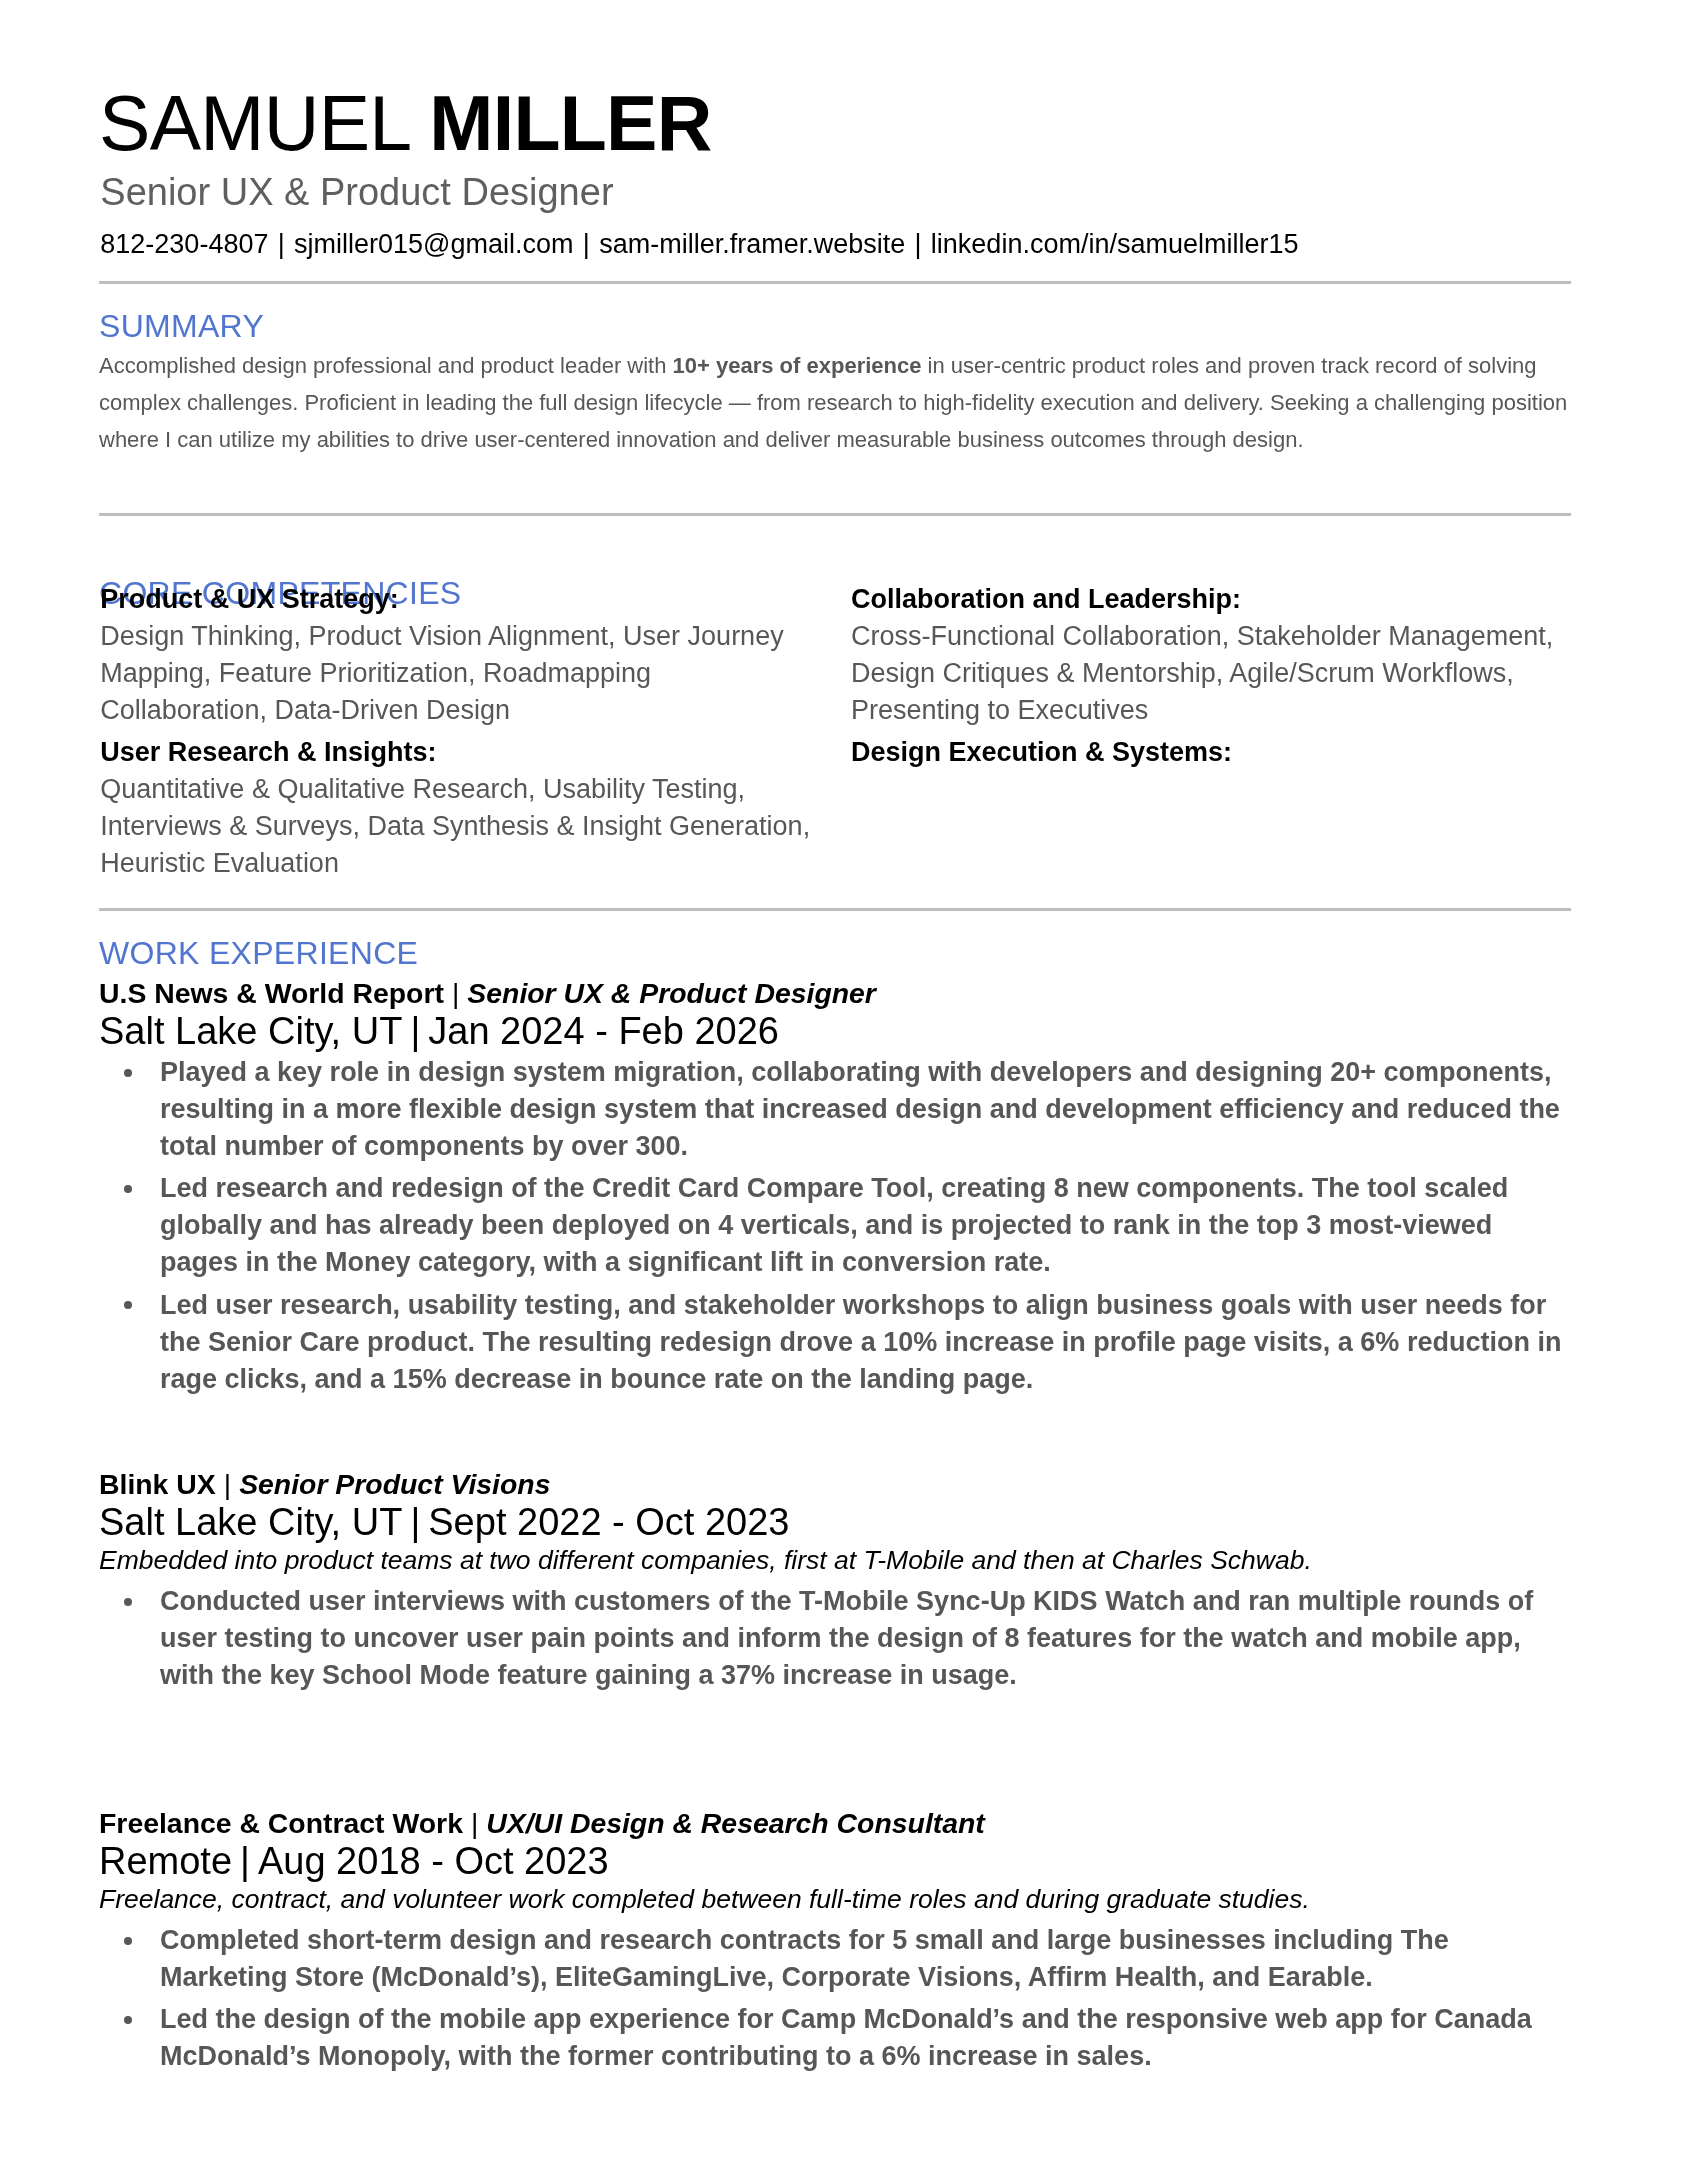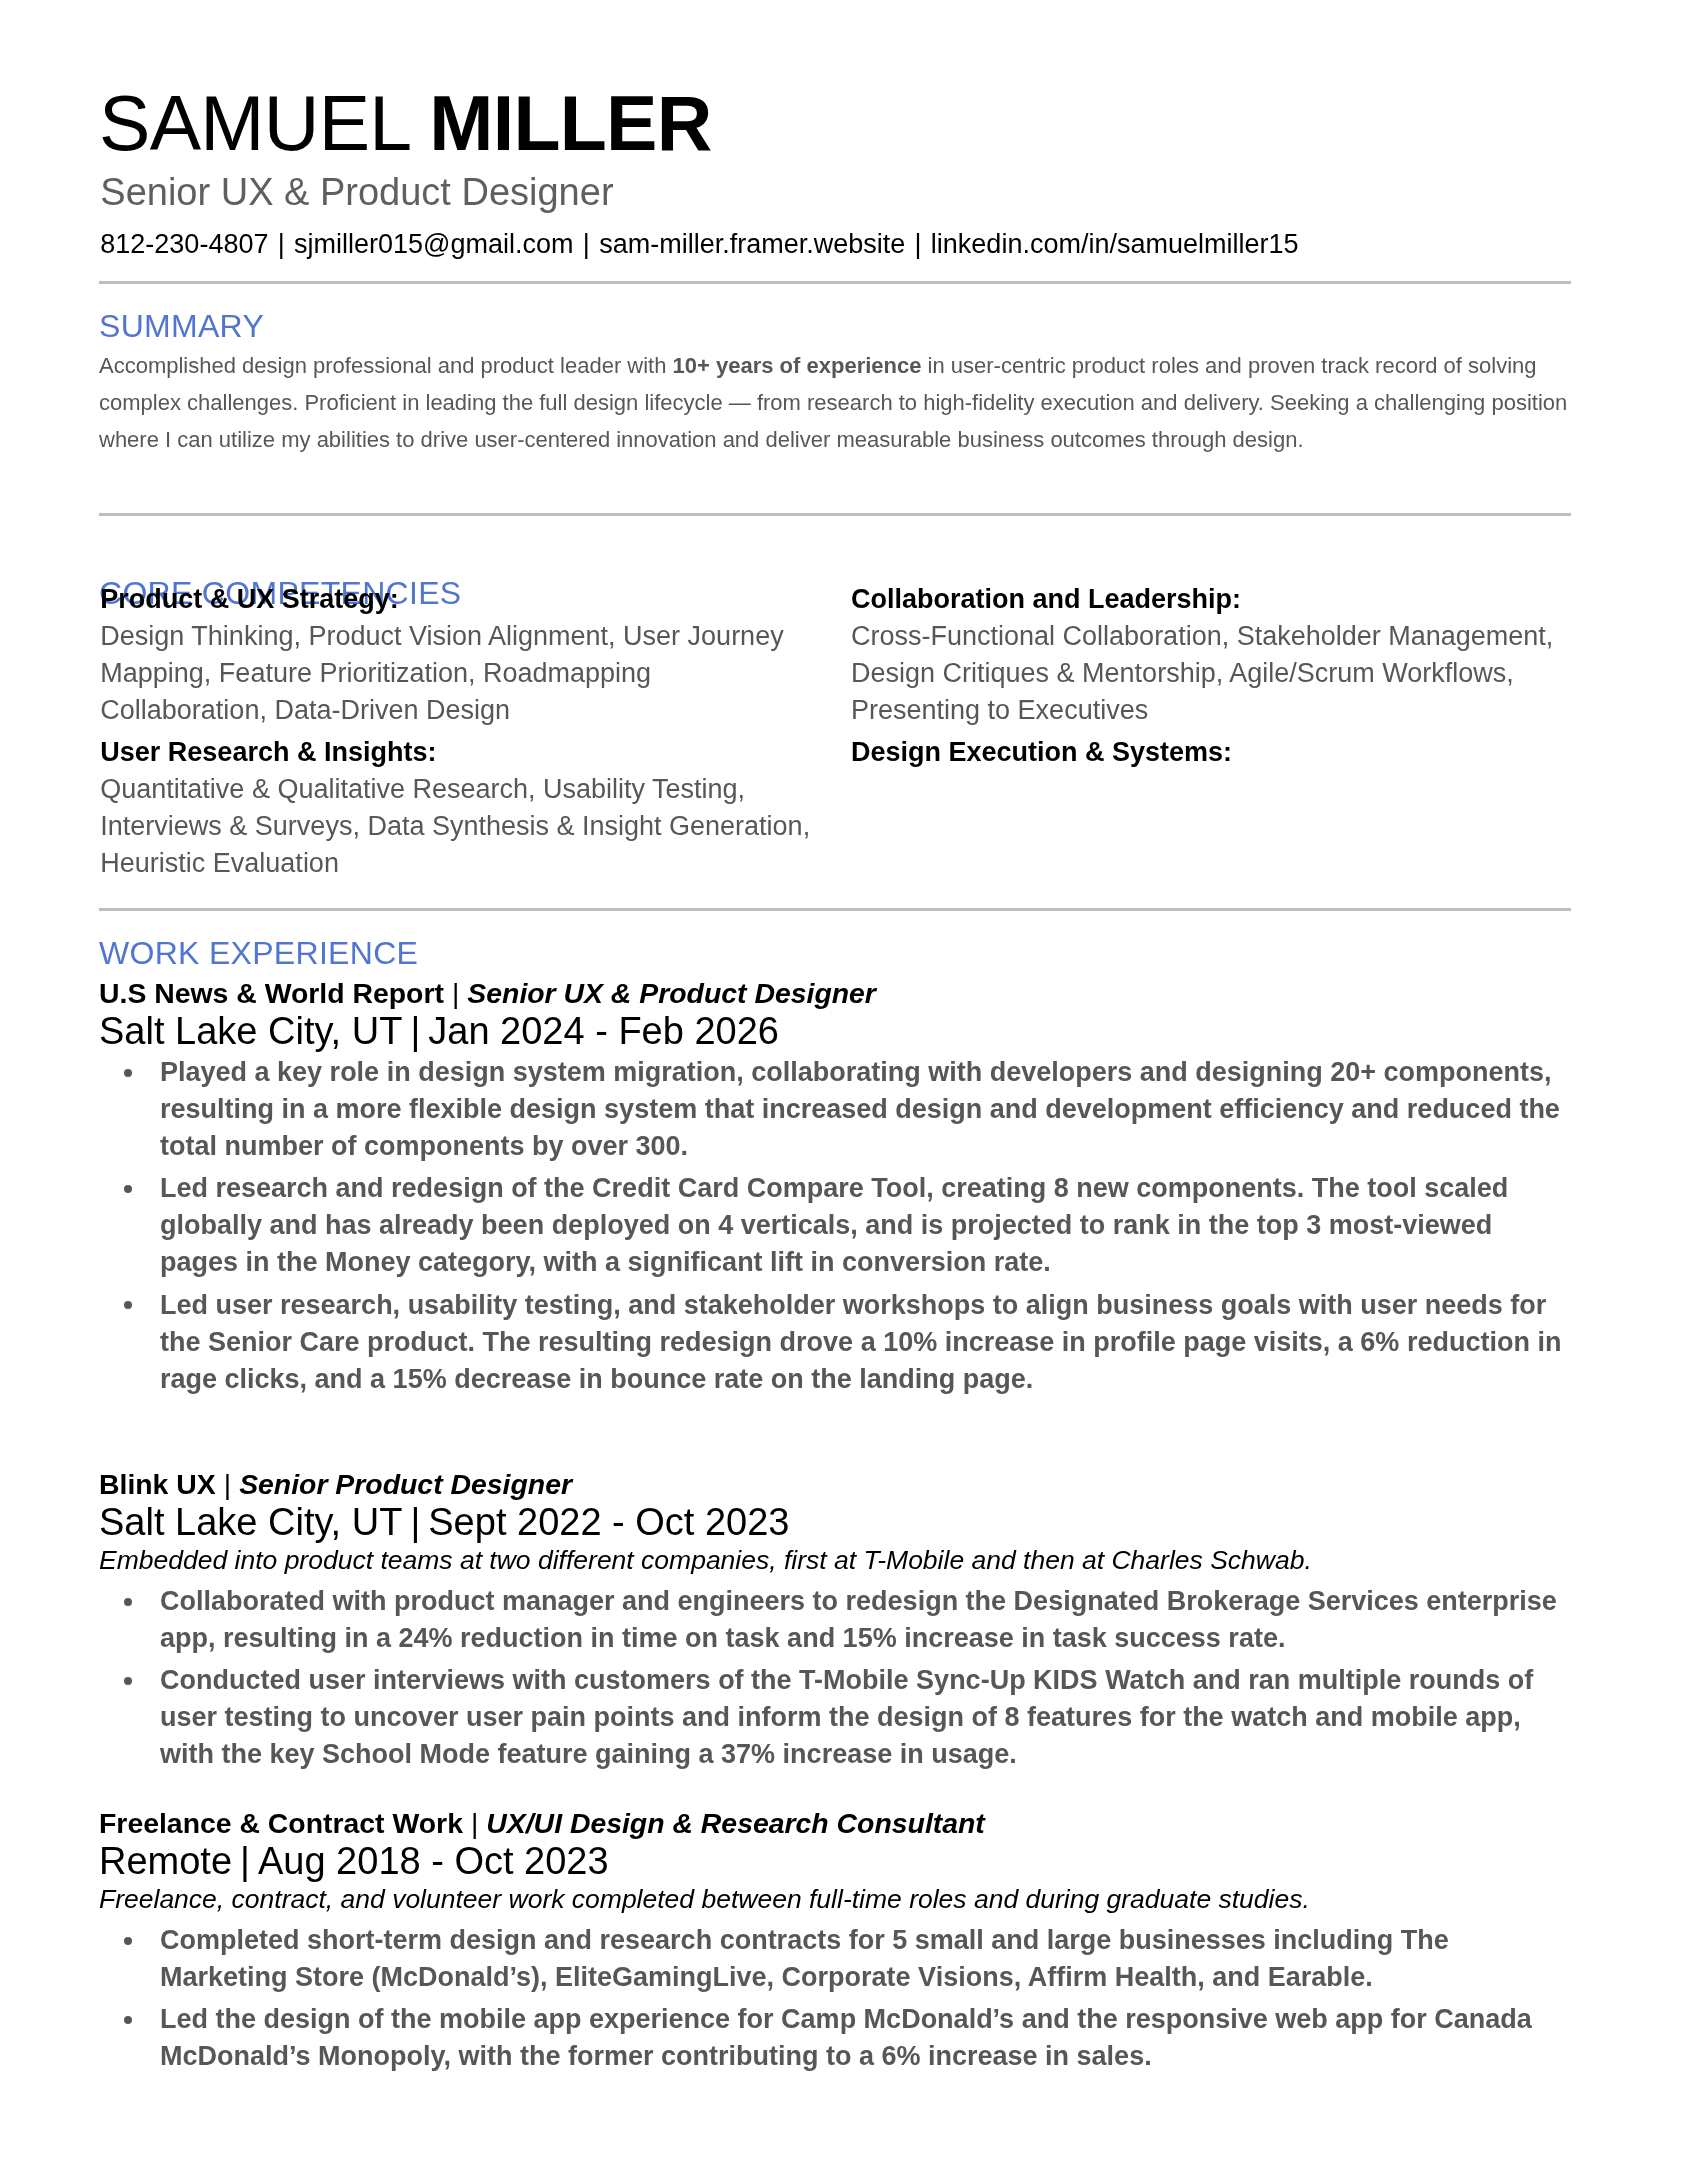--- a/index.html
+++ b/index.html
@@ -80,28 +80,27 @@
     </div>
     <ul class="bullets">
       <li><span class="dot"></span><span>Played a key role in design system migration, collaborating with developers and designing 20+ components, resulting in a more flexible design system that increased design and development efficiency and reduced the total number of components by over 300.</span></li>
       <li><span class="dot"></span><span>Led research and redesign of the Credit Card Compare Tool, creating 8 new components. The tool scaled globally and has already been deployed on 4 verticals, and is projected to rank in the top 3 most-viewed pages in the Money category, with a significant lift in conversion rate.</span></li>
       <li><span class="dot"></span><span>Led user research, usability testing, and stakeholder workshops to align business goals with user needs for the Senior Care product. The resulting redesign drove a 10% increase in profile page visits, a 6% reduction in rage clicks, and a 15% decrease in bounce rate on the landing page.</span></li>
     </ul>
   </div>
 
   <div class="job" style="top:1465px;">
     <div class="job-title">
-      <span>Blink UX</span><span class="sep">|</span><span class="role">Senior Product Designer</span>
+      <span>Blink UX</span><span class="sep">|</span><span class="role">Senior Product Visions</span>
     </div>
     <div class="job-meta">
       <span>Salt Lake City, UT</span><span class="sep">|</span><span>Sept 2022 - Oct 2023</span>
     </div>
     <div class="job-note">Embedded into product teams at two different companies, first at T-Mobile and then at Charles Schwab.</div>
     <ul class="bullets">
-      <li><span class="dot"></span><span>Collaborated with product manager and engineers to redesign the Designated Brokerage Services enterprise app, resulting in a 24% reduction in time on task and 15% increase in task success rate.</span></li>
       <li><span class="dot"></span><span>Conducted user interviews with customers of the T-Mobile Sync-Up KIDS Watch and ran multiple rounds of user testing to uncover user pain points and inform the design of 8 features for the watch and mobile app, with the key School Mode feature gaining a 37% increase in usage.</span></li>
     </ul>
   </div>
 
   <div class="job" style="top:1804px;">
     <div class="job-title">
       <span>Freelance &amp; Contract Work</span><span class="sep">|</span><span class="role">UX/UI Design &amp; Research Consultant</span>
     </div>
     <div class="job-meta">
       <span>Remote</span><span class="sep">|</span><span>Aug 2018 - Oct 2023</span>

